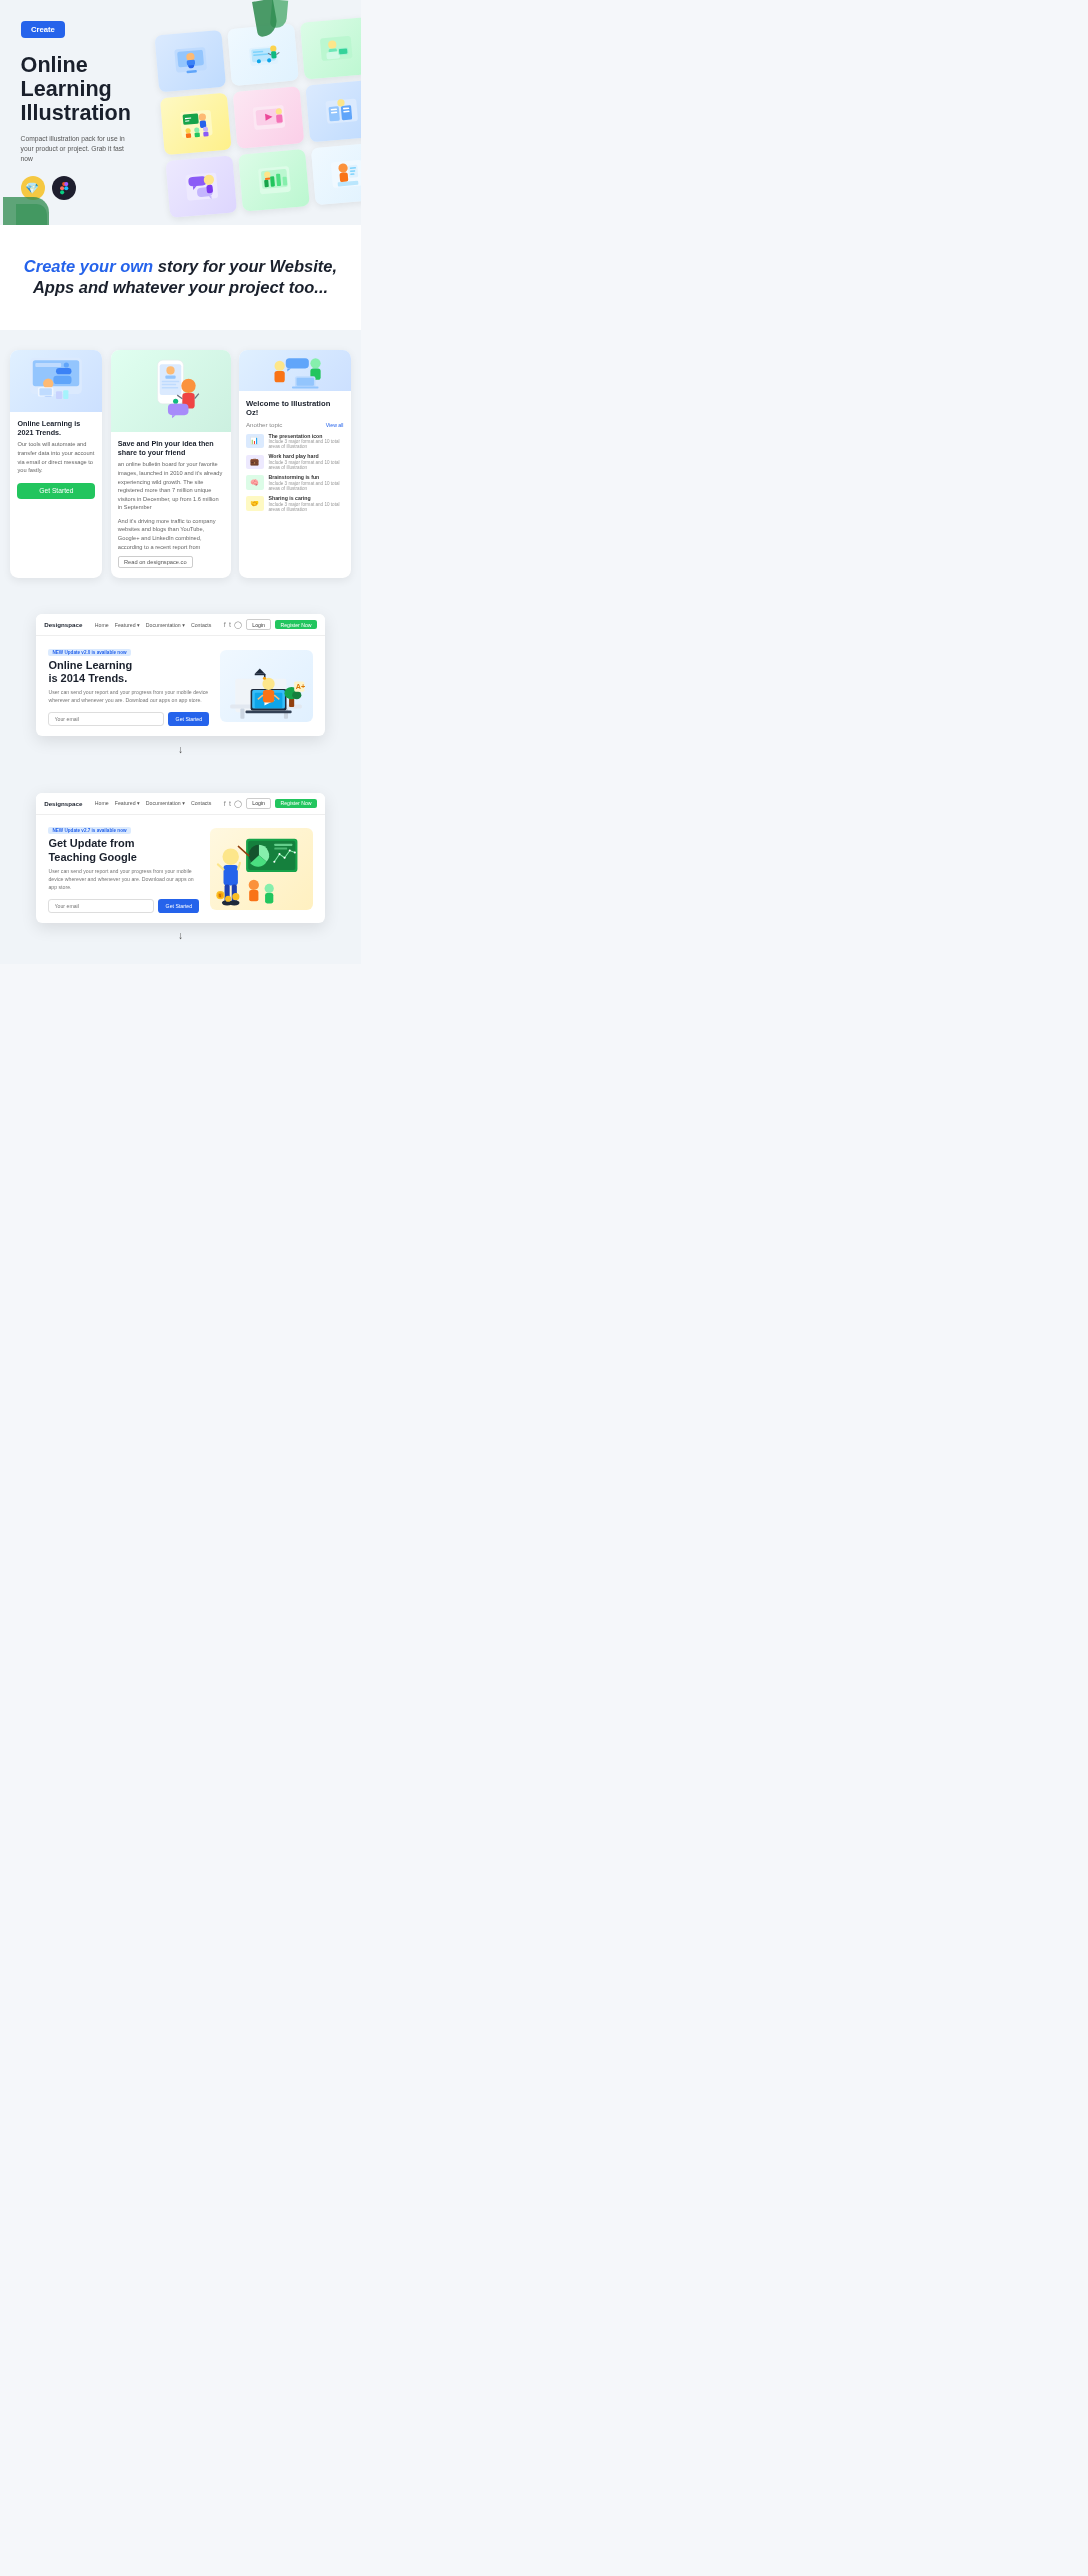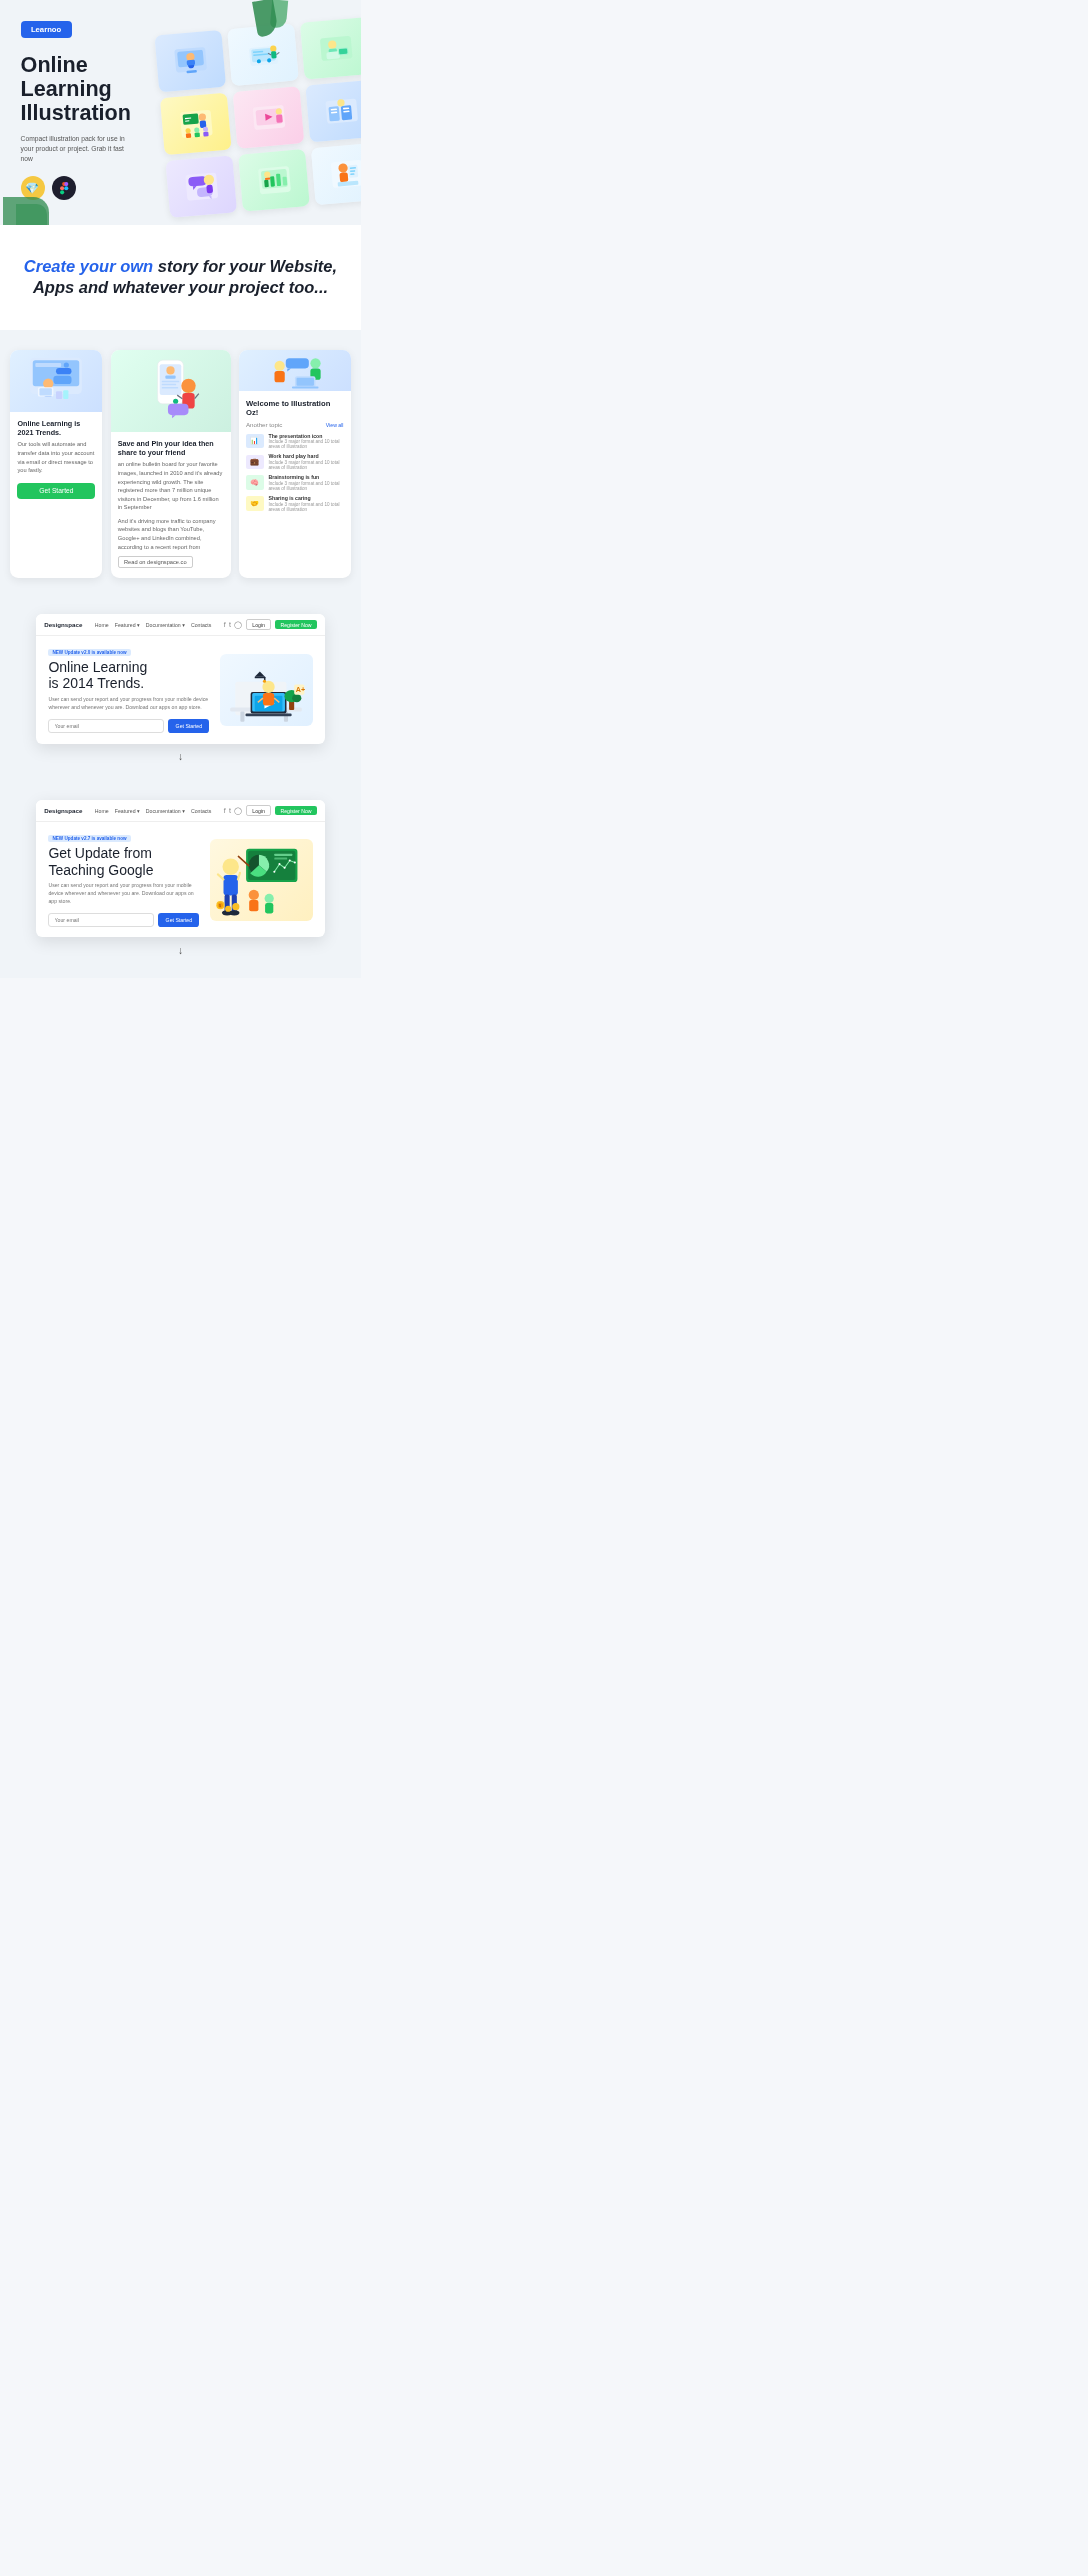--- a/index.html
+++ b/index.html
@@ -115,21 +115,21 @@
     .browser-logo { font-size: 6.2px; font-weight: 700; color: #1a202c; }
     .browser-menu { display: flex; gap: 6.2px; font-size: 5.2px; color: #555; align-items: center; }
     .browser-menu .menu-item-dropdown { display: flex; align-items: center; gap: 1px; }
     .browser-actions { display: flex; gap: 4.1px; align-items: center; }
     .browser-login { font-size: 5.2px; color: #333; border: 0.5px solid #ccc; border-radius: 2.1px; padding: 1.5px 5.2px; }
     .browser-register { font-size: 5.2px; color: white; background: #22c55e; border-radius: 2.1px; padding: 1.5px 5.2px; border: none; cursor: pointer; }
     .browser-social { display: flex; gap: 3.1px; font-size: 7.2px; color: #888; }
     .browser-body { padding: 10.3px 12.4px; display: flex; gap: 10.3px; align-items: center; }
     .browser-content { flex: 1; }
     .browser-badge { background: #dbeafe; color: #2563eb; font-size: 4.6px; padding: 1px 4.1px; border-radius: 2.1px; display: inline-block; margin-bottom: 3.1px; font-weight: 600; }
-    .browser-heading { font-size: 14px; font-weight: 400; color: #1a202c; line-height: 1.2; margin-bottom: 4.1px; }
+    .browser-heading { font-size: 11px; font-weight: 700; color: #1a202c; line-height: 1.2; margin-bottom: 4.1px; }
     .browser-desc { font-size: 5.2px; color: #777; line-height: 1.5; margin-bottom: 7.2px; }
     .browser-form { display: flex; gap: 4.1px; }
     .browser-input { border: 0.5px solid #ddd; border-radius: 3.1px; padding: 3.1px 5.2px; font-size: 5.2px; flex: 1; }
     .browser-submit { background: #2563eb; color: white; border: none; border-radius: 3.1px; padding: 3.1px 7.2px; font-size: 5.2px; cursor: pointer; white-space: nowrap; }
     .browser-illus { width: 93px; height: 72px; background: linear-gradient(135deg, #f0f8ff, #e0f0ff); border-radius: 6.2px; display: flex; align-items: center; justify-content: center; font-size: 18.5px; flex-shrink: 0; }
     .arrow-down { text-align: center; padding: 7.2px; font-size: 10.3px; color: #555; }
 
     
     .browser-illus-2 { width: 103px; height: 82px; background: linear-gradient(135deg, #fff8e0, #fff0c0); border-radius: 6.2px; display: flex; align-items: center; justify-content: center; font-size: 18.5px; flex-shrink: 0; }
 
@@ -171,21 +171,21 @@
 <body>
 
 <div class="hero">
 
   <div style="position:absolute;top:0;right:85px;width:20.6px;height:36px;background:#2d8a4e;border-radius:0 0 15.5px 5.2px;opacity:0.85;z-index:5;transform:rotate(-10deg);"></div>
   <div style="position:absolute;top:0;right:75px;width:15.5px;height:28px;background:#38a15c;border-radius:0 0 10.3px 5.2px;opacity:0.7;z-index:4;transform:rotate(5deg);"></div>
   <div style="position:absolute;bottom:0;left:2.6px;width:46px;height:28px;background:#2d8a4e;border-radius:0 15.5px 0 0;opacity:0.75;z-index:5;"></div>
   <div style="position:absolute;bottom:0;left:15.5px;width:31px;height:20.6px;background:#38a15c;border-radius:0 10.3px 0 0;opacity:0.6;z-index:4;"></div>
 
   <div class="hero-left">
-    <button class="hero-logo-btn">Learnoo</button>
+    <button class="hero-logo-btn">Create</button>
     <h1 class="hero-title">Online Learning Illustration</h1>
     <p class="hero-subtitle">Compact illustration pack for use in your product or project. Grab it fast now</p>
     <div class="hero-tools">
       <div class="tool-icon tool-sketch">💎</div>
       <div class="tool-icon tool-figma">
         <svg width="12.4" height="12.4" viewBox="0 0 38 57" fill="none">
           <ellipse cx="19" cy="9.5" rx="9.5" ry="9.5" fill="#F24E1E"></ellipse>
           <ellipse cx="9.5" cy="28.5" rx="9.5" ry="9.5" fill="#FF7262"></ellipse>
           <ellipse cx="28.5" cy="28.5" rx="9.5" ry="9.5" fill="#1ABCFE"></ellipse>
           <ellipse cx="9.5" cy="47.5" rx="9.5" ry="9.5" fill="#0ACF83"></ellipse>

